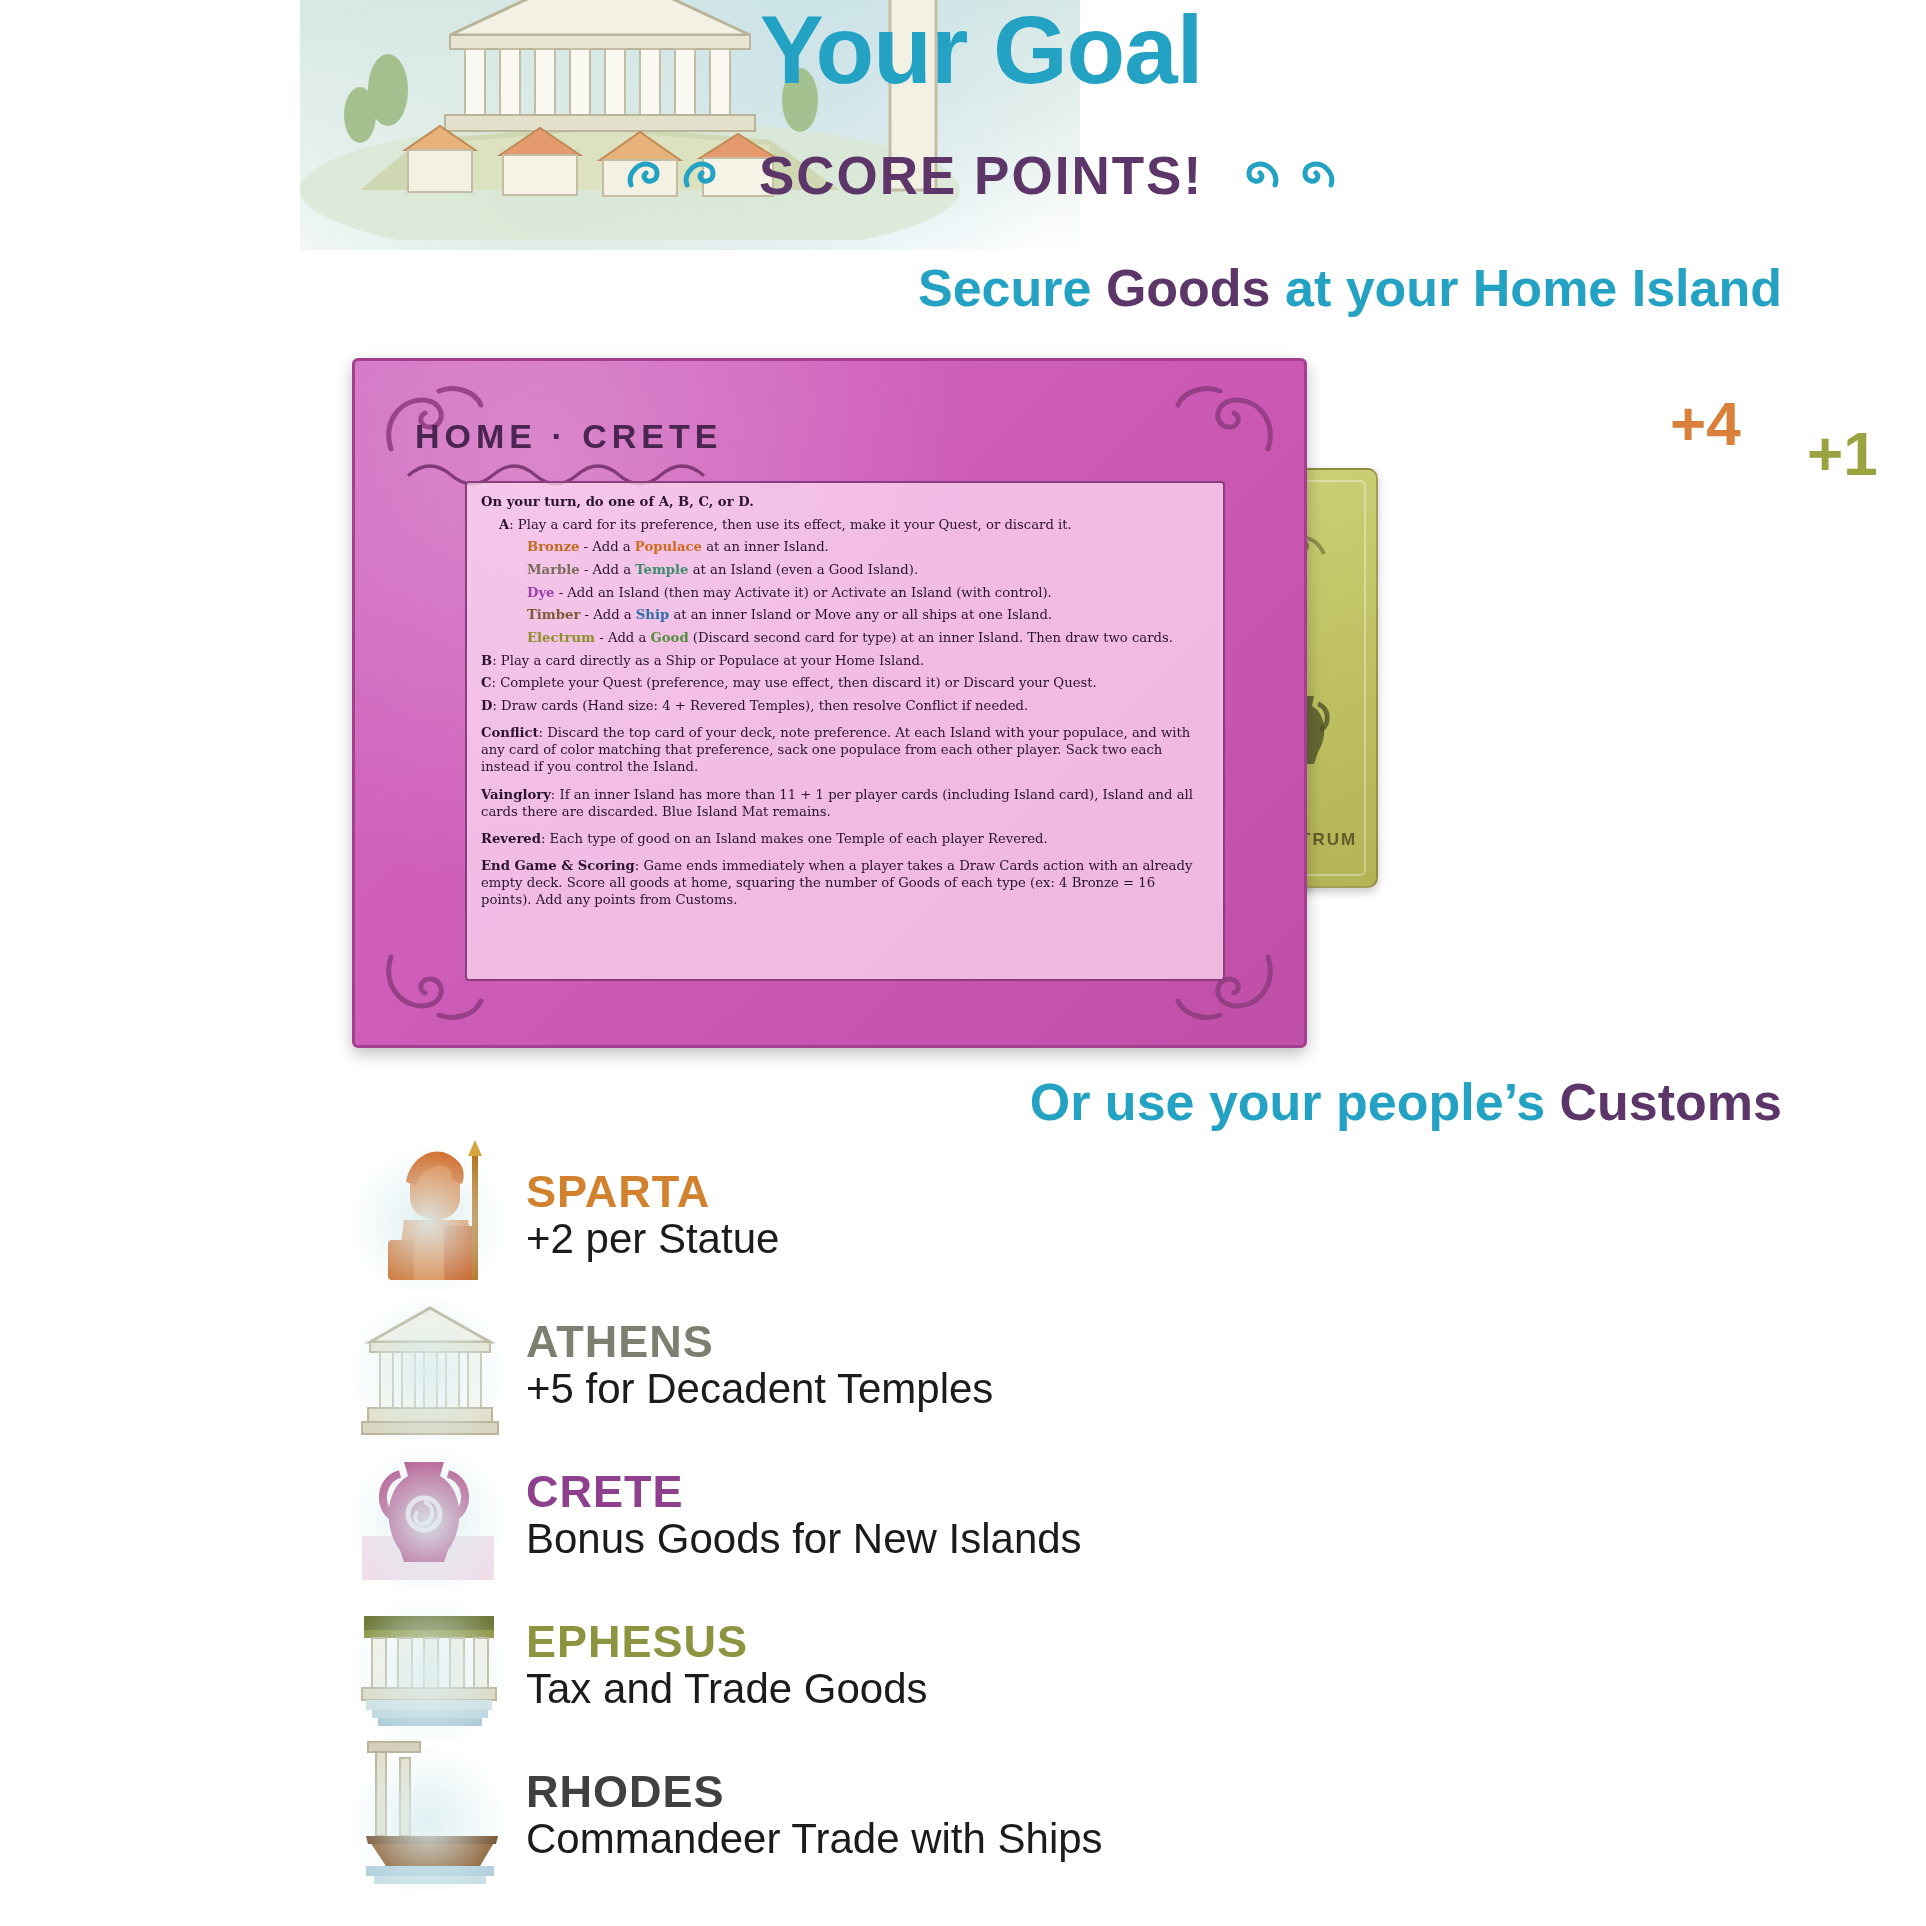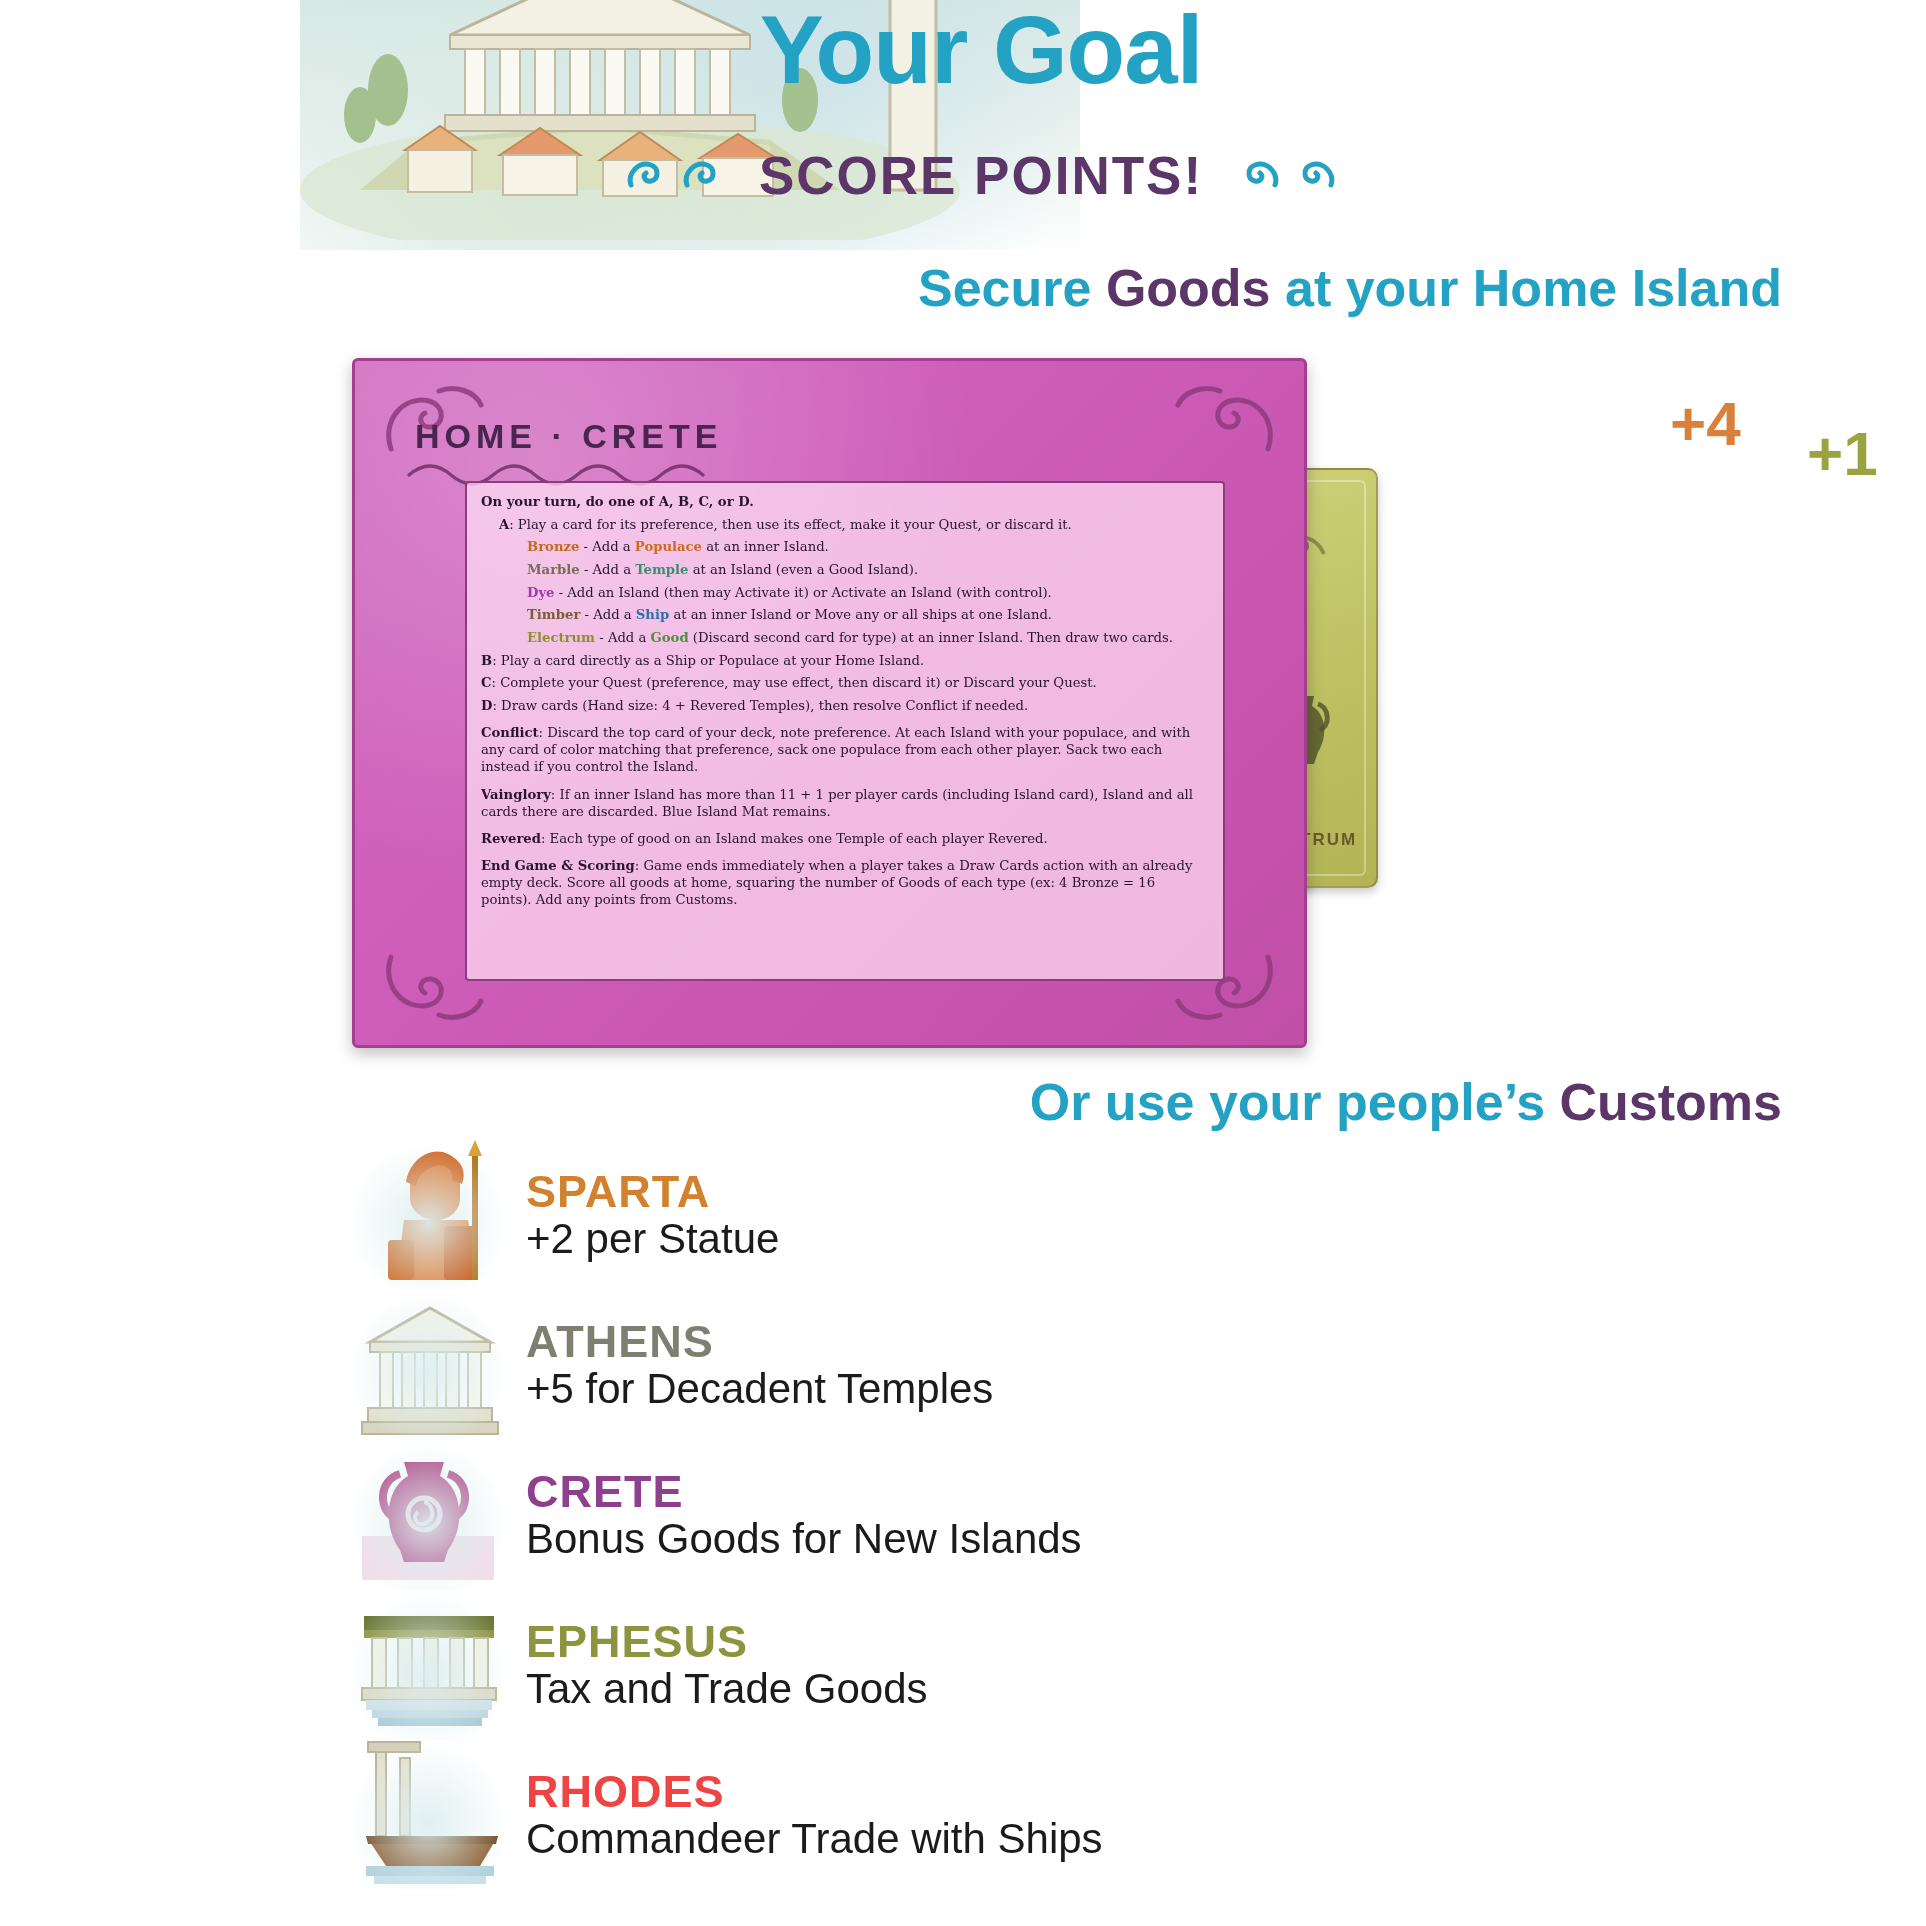--- a/index.html
+++ b/index.html
@@ -516,19 +516,19 @@
           <rect x="28" y="10" width="10" height="86" fill="#e4e1cf" stroke="#b9b49a" stroke-width="2"></rect>
           <rect x="52" y="18" width="10" height="78" fill="#e4e1cf" stroke="#b9b49a" stroke-width="2"></rect>
           <rect x="20" y="2" width="52" height="10" fill="#d4d0bb" stroke="#b9b49a" stroke-width="2"></rect>
           <path d="M18,96 L150,96 L132,126 L38,126 Z" fill="#8a5a2b"></path>
           <path d="M18,96 L150,96 L148,104 L20,104 Z" fill="#6f4722"></path>
           <rect x="18" y="126" width="128" height="10" fill="#9fc6d6" opacity="0.8"></rect>
           <rect x="26" y="136" width="112" height="8" fill="#bcd8e2" opacity="0.8"></rect>
         </svg>
       </div>
       <div class="custom-text">
-        <div class="custom-name" style="color:#ef4444">RHODES</div>
+        <div class="custom-name" style="color:#404040">RHODES</div>
         <div class="custom-desc">Commandeer Trade with Ships</div>
       </div>
     </div>
 
   </div>
 </div>
 
 </body></html>

